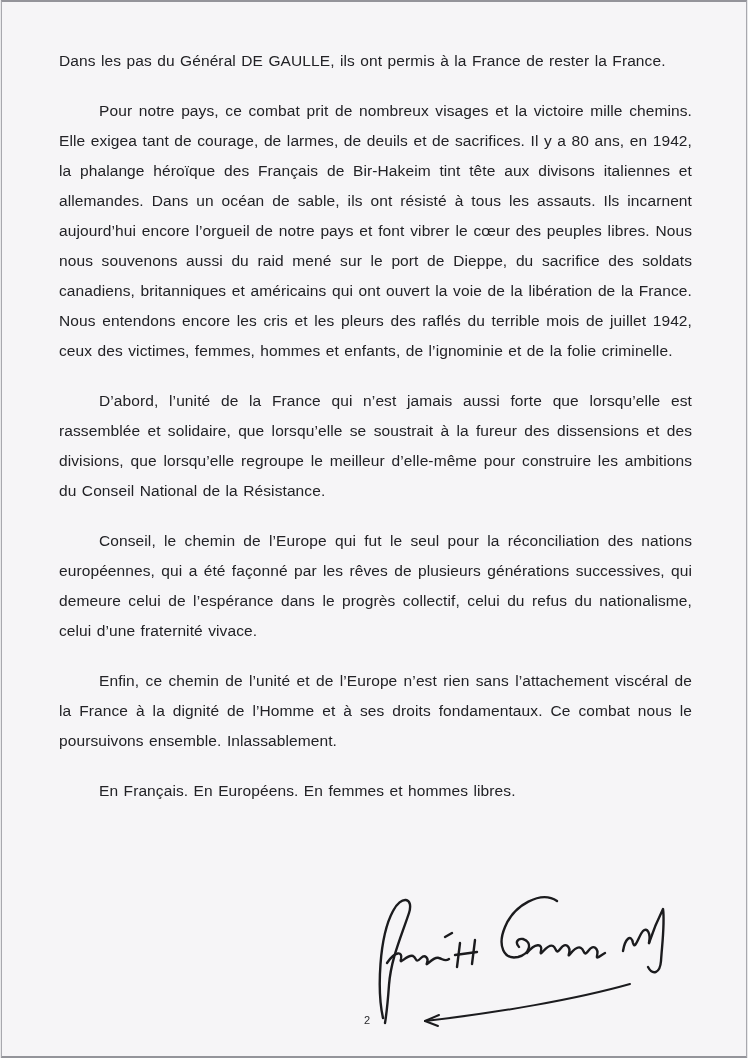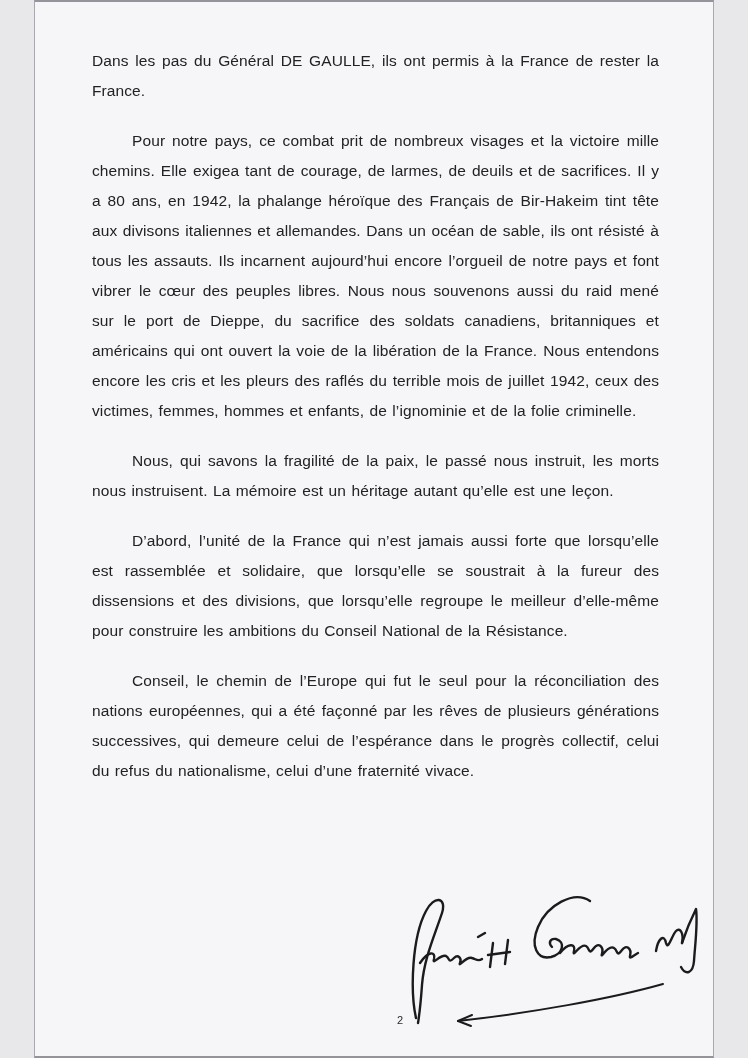--- a/index.html
+++ b/index.html
@@ -2,21 +2,21 @@
 <html><head>
 <meta charset="utf-8">
 <style>
   html, body {
     margin: 0;
     padding: 0;
     background: #e8e8ea;
   }
   .page {
     position: relative;
-    width: 680px;
+    width: 746px;
     height: 1058px;
     margin: 0 auto;
     box-sizing: border-box;
     background: #f6f5f7;
     border-top: 2px solid #94949a;
     border-bottom: 2px solid #94949a;
     border-left: 1px solid #a8a8ae;
     border-right: 1px solid #a8a8ae;
     overflow: hidden;
     font-family: "Liberation Sans", sans-serif;
@@ -64,23 +64,24 @@
   }
 </style>
 </head>
 <body>
 
 <div class="page">
 
   <div class="text-block">
     <p>Dans les pas du Général DE GAULLE, ils ont permis à la France de rester la France.</p>
     <p class="indent">Pour notre pays, ce combat prit de nombreux visages et la victoire mille chemins. Elle exigea tant de courage, de larmes, de deuils et de sacrifices. Il y a 80 ans, en 1942, la phalange héroïque des Français de Bir-Hakeim tint tête aux divisons italiennes et allemandes. Dans un océan de sable, ils ont résisté à tous les assauts. Ils incarnent aujourd’hui encore l’orgueil de notre pays et font vibrer le cœur des peuples libres. Nous nous souvenons aussi du raid mené sur le port de Dieppe, du sacrifice des soldats canadiens, britanniques et américains qui ont ouvert la voie de la libération de la France. Nous entendons encore les cris et les pleurs des raflés du terrible mois de juillet 1942, ceux des victimes, femmes, hommes et enfants, de l’ignominie et de la folie criminelle.</p>
-    <p class="indent">Nous, qui savons la fragilité de la paix, le passé nous instruit, les morts nous instruisent. La mémoire est un héritage autant qu’elle est une leçon.</p>
     <p class="indent">D’abord, l’unité de la France qui n’est jamais aussi forte que lorsqu’elle est rassemblée et solidaire, que lorsqu’elle se soustrait à la fureur des dissensions et des divisions, que lorsqu’elle regroupe le meilleur d’elle-même pour construire les ambitions du Conseil National de la Résistance.</p>
     <p class="indent">Conseil, le chemin de l’Europe qui fut le seul pour la réconciliation des nations européennes, qui a été façonné par les rêves de plusieurs générations successives, qui demeure celui de l’espérance dans le progrès collectif, celui du refus du nationalisme, celui d’une fraternité vivace.</p>
+    <p class="indent">Enfin, ce chemin de l’unité et de l’Europe n’est rien sans l’attachement viscéral de la France à la dignité de l’Homme et à ses droits fondamentaux. Ce combat nous le poursuivons ensemble. Inlassablement.</p>
+    <p class="indent no-justify">En Français. En Européens. En femmes et hommes libres.</p>
   </div>
 
   <div class="signature">
     <svg viewBox="0 0 340 156" fill="none" xmlns="http://www.w3.org/2000/svg">
       <g stroke="#1b1b1e" stroke-width="2.4" stroke-linecap="round" stroke-linejoin="round" fill="none">
 
         <path d="M18,133 C12,106 14,52 28,26 C36,10 49,12 44,28 C36,52 26,74 24,100 C23,114 22,126 20,138"></path>
 
         <path d="M22,78 C30,66 38,66 36,74 C34,81 42,69 48,71 C52,73 50,79 56,73 C60,69 64,73 62,78 C60,83 68,71 74,73 C78,74 80,77 84,74"></path>
 

